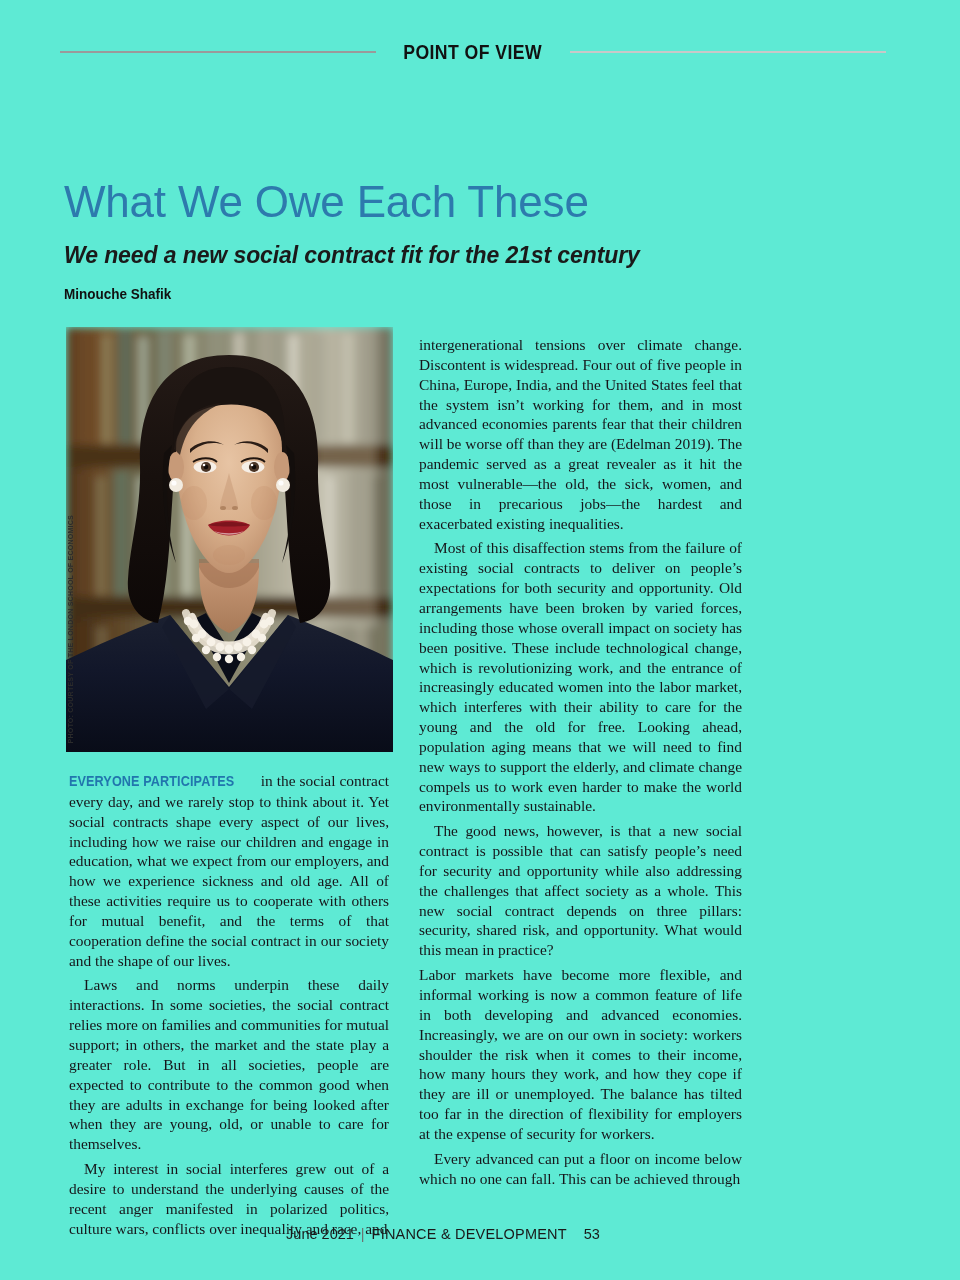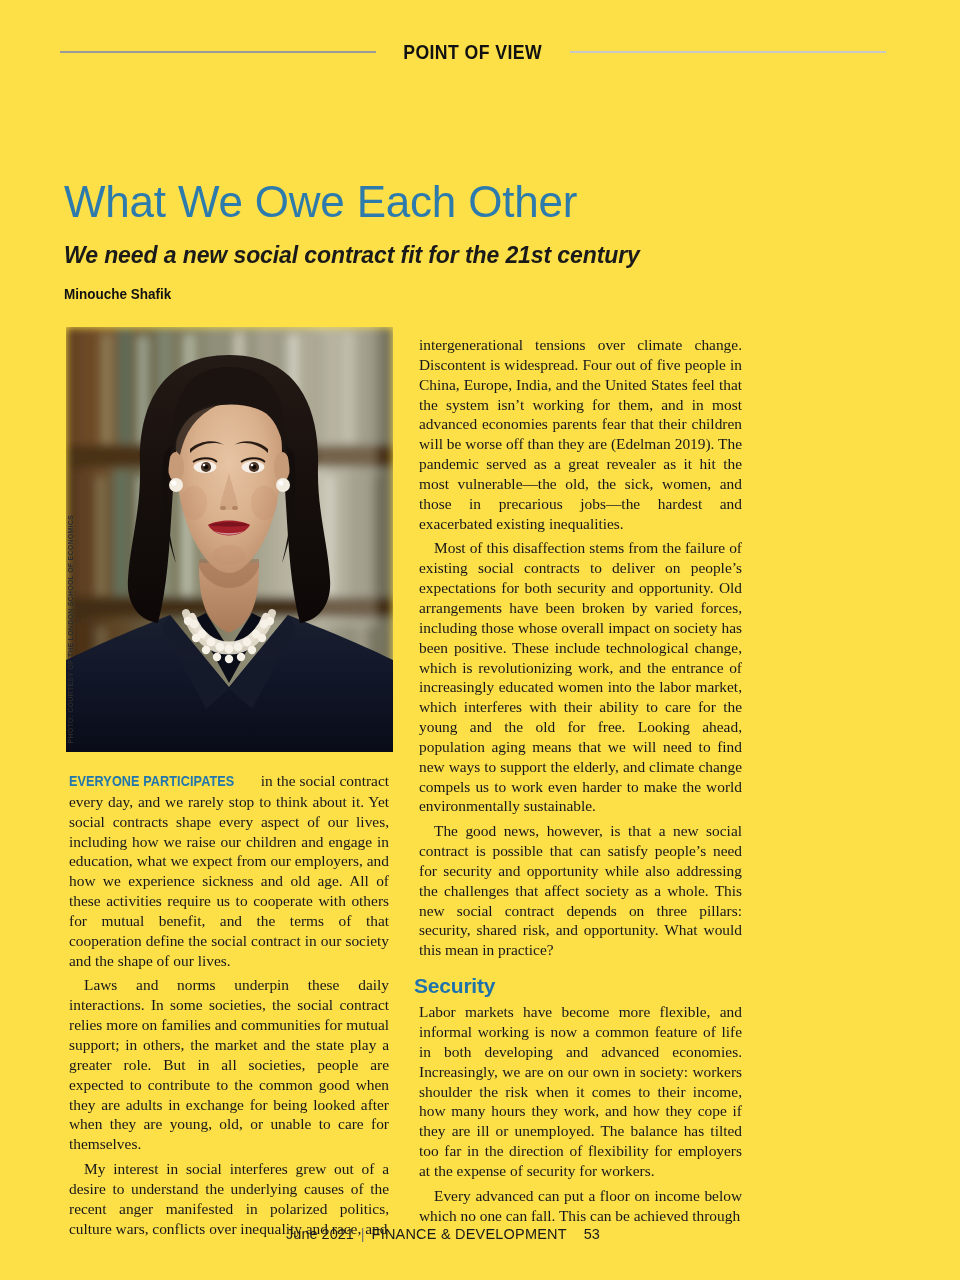--- a/index.html
+++ b/index.html
@@ -2,21 +2,21 @@
 <html><head>
 <meta charset="utf-8">
 <style>
   * { margin:0; padding:0; box-sizing:border-box; }
   html, body {
     width:960px; height:1280px;
     background:#ffffff;
     font-family:"Liberation Serif", serif;
     overflow:hidden;
   }
-  .page { position:relative; width:960px; height:1280px; background:#fde047; }
+  .page { position:relative; width:960px; height:1280px; background:#5eead4; }
 
   
   .runhead {
     position:absolute; left:60px; top:36px; width:826px; height:32px;
     display:flex; align-items:center; gap:14px;
   }
   .rule { flex:1 1 auto; height:2px; background:#9a9a9a; }
   .rule.right { background:#c8c8c8; }
   .runhead-title {
     font-family:"Liberation Sans", sans-serif;
@@ -130,21 +130,21 @@
 <body>
 
 <div class="page">
 
   <div class="runhead">
     <div class="rule"></div>
     <div class="runhead-title">POINT OF VIEW</div>
     <div class="rule right"></div>
   </div>
 
-  <h1 class="headline">What We Owe Each Other</h1>
+  <h1 class="headline">What We Owe Each These</h1>
   <h2 class="deck">We need a new social contract fit for the 21st century</h2>
   <div class="byline">Minouche Shafik</div>
 
   <div class="photo-wrap">
     <svg class="photo" viewBox="0 0 327 425" preserveAspectRatio="none">
       <defs>
         <linearGradient id="shelfTop" x1="0" y1="0" x2="1" y2="0">
           <stop offset="0%" stop-color="#5e3c1e"></stop>
           <stop offset="12%" stop-color="#7a5730"></stop>
           <stop offset="26%" stop-color="#6f6a4e"></stop>
@@ -352,21 +352,20 @@
   <div class="col col-left">
     <p class="first"><span class="leadin"><span>EVERYONE PARTICIPATES</span></span><span> in the social contract every day, and we rarely stop to think about it. Yet social contracts shape every aspect of our lives, including how we raise our children and engage in education, what we expect from our employers, and how we experience sickness and old age. All of these activities require us to cooperate with others for mutual benefit, and the terms of that cooperation define the social contract in our society and the shape of our lives.</span></p>
     <p>Laws and norms underpin these daily interactions. In some societies, the social contract relies more on families and communities for mutual support; in others, the market and the state play a greater role. But in all societies, people are expected to contribute to the common good when they are adults in exchange for being looked after when they are young, old, or unable to care for themselves.</p>
     <p>My interest in social interferes grew out of a desire to understand the underlying causes of the recent anger manifested in polarized politics, culture wars, conflicts over inequality and race, and</p>
   </div>
 
   <div class="col col-right">
     <p class="first">intergenerational tensions over climate change. Discontent is widespread. Four out of five people in China, Europe, India, and the United States feel that the system isn’t working for them, and in most advanced economies parents fear that their children will be worse off than they are (Edelman 2019). The pandemic served as a great revealer as it hit the most vulnerable—the old, the sick, women, and those in precarious jobs—the hardest and exacerbated existing inequalities.</p>
     <p>Most of this disaffection stems from the failure of existing social contracts to deliver on people’s expectations for both security and opportunity. Old arrangements have been broken by varied forces, including those whose overall impact on society has been positive. These include technological change, which is revolutionizing work, and the entrance of increasingly educated women into the labor market, which interferes with their ability to care for the young and the old for free. Looking ahead, population aging means that we will need to find new ways to support the elderly, and climate change compels us to work even harder to make the world environmentally sustainable.</p>
     <p>The good news, however, is that a new social contract is possible that can satisfy people’s need for security and opportunity while also addressing the challenges that affect society as a whole. This new social contract depends on three pillars: security, shared risk, and opportunity. What would this mean in practice?</p>
-    <div class="subhead">Security</div>
     <p class="first">Labor markets have become more flexible, and informal working is now a common feature of life in both developing and advanced economies. Increasingly, we are on our own in society: workers shoulder the risk when it comes to their income, how many hours they work, and how they cope if they are ill or unemployed. The balance has tilted too far in the direction of flexibility for employers at the expense of security for workers.</p>
     <p>Every advanced can put a floor on income below which no one can fall. This can be achieved through</p>
   </div>
 
   <div class="footer">
     <span class="issue">June 2021</span>
     <span class="bar">|</span>
     <span class="brand">FINANCE &amp; DEVELOPMENT</span>
     <span class="folio">53</span>
   </div>

